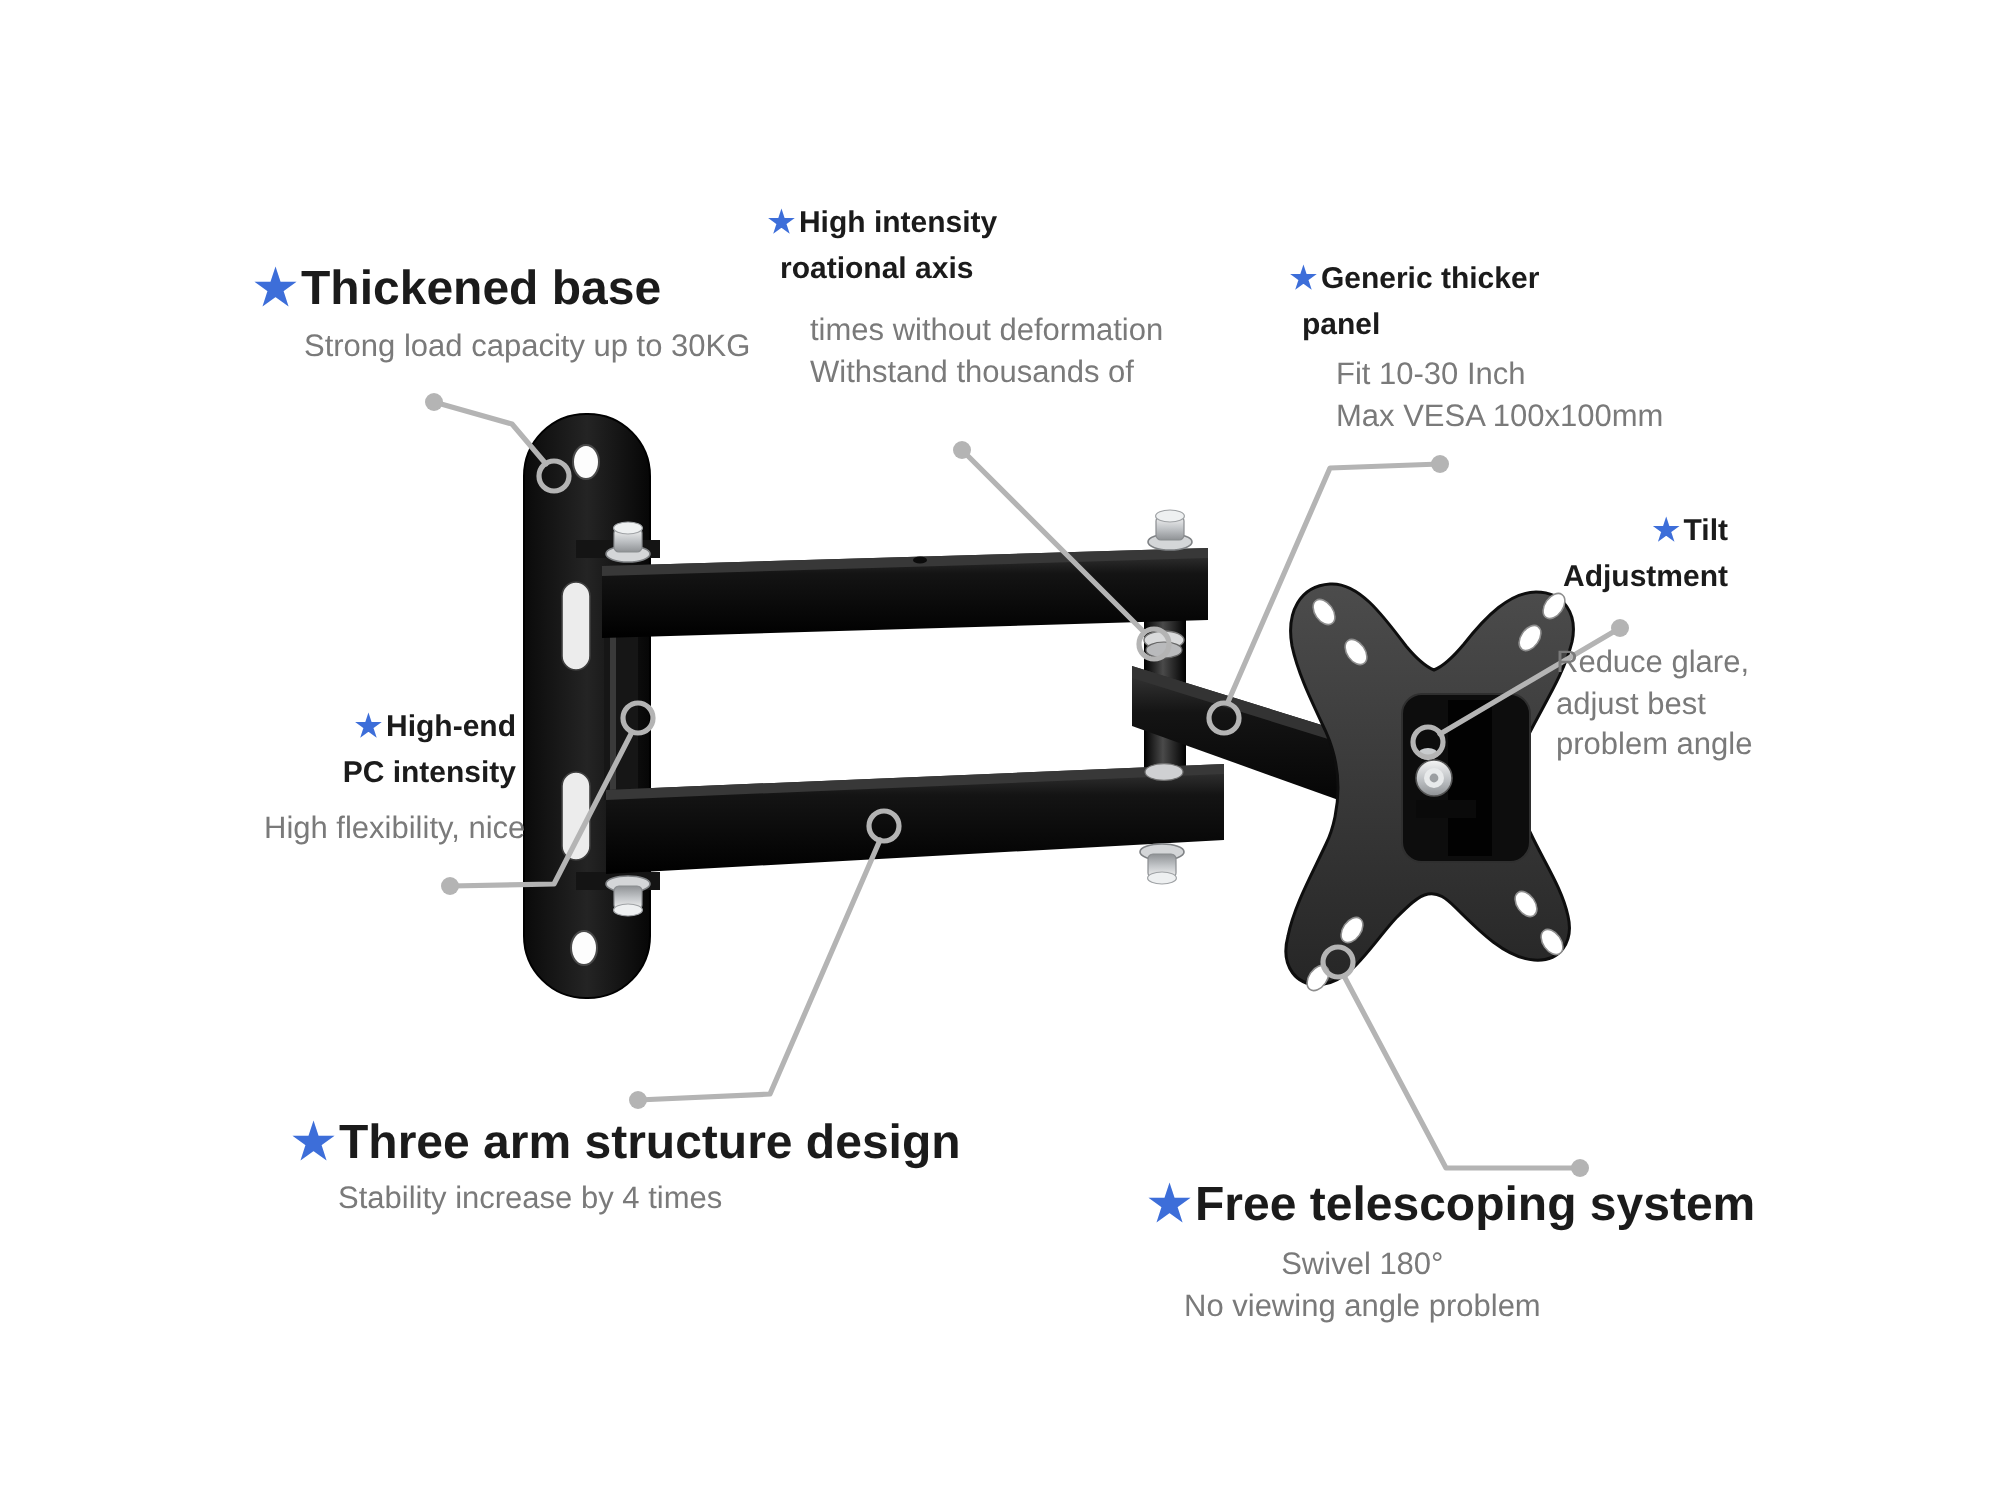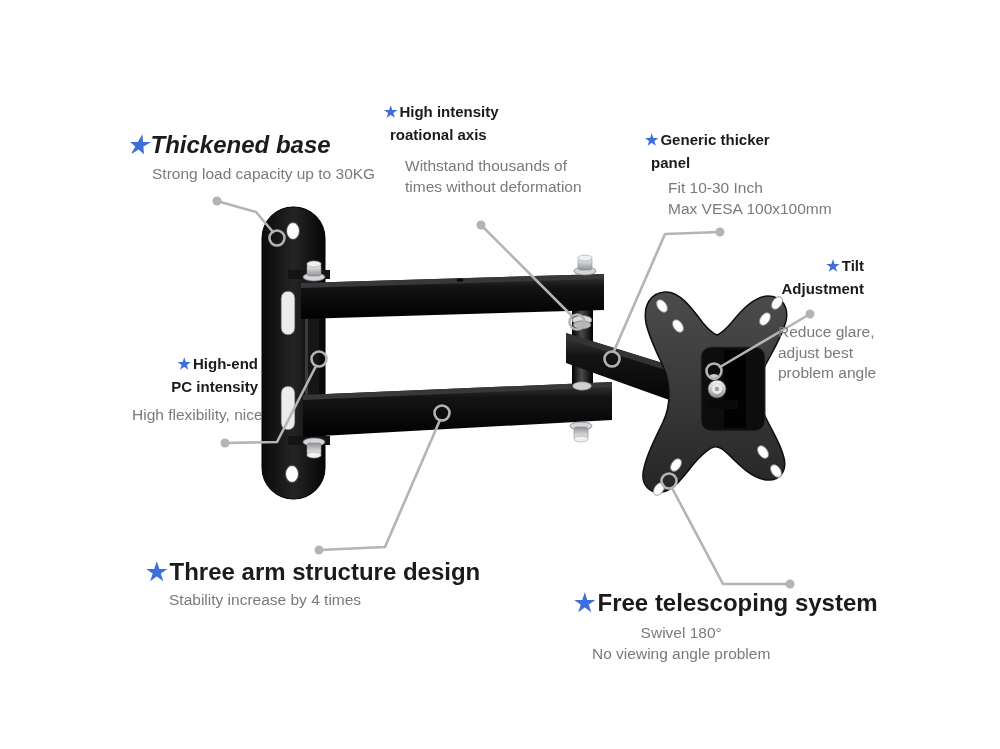--- a/index.html
+++ b/index.html
@@ -142,32 +142,32 @@
       <circle cx="217" cy="201" r="4.5"></circle>
         <circle cx="481" cy="225" r="4.5"></circle>
       <circle cx="720" cy="232" r="4.5"></circle>
         <circle cx="810" cy="314" r="4.5"></circle>
       <circle cx="225" cy="443" r="4.5"></circle>
         <circle cx="319" cy="550" r="4.5"></circle>
       <circle cx="790" cy="584" r="4.5"></circle>
     </g>
   </svg>
 
-  <div class="abs title" style="left:127px;top:132px;font-style:italic;">
+  <div class="abs title" style="left:127px;top:132px;">
     <span class="star">★</span><span>Thickened base</span>
   </div>
   <div class="abs sub" style="left:152px;top:164px;">Strong load capacity up to 30KG</div>
 
   <div class="abs title2" style="left:384px;top:100px;">
     <div><span class="star">★</span><span>High intensity</span></div>
     <div class="indent">roational axis</div>
   </div>
   <div class="abs sub" style="left:405px;top:156px;">
+    <div>times without deformation</div>
     <div>Withstand thousands of</div>
-    <div>times without deformation</div>
   </div>
 
   <div class="abs title2" style="left:645px;top:128px;">
     <div><span class="star">★</span><span>Generic thicker</span></div>
     <div class="indent">panel</div>
   </div>
   <div class="abs sub" style="left:668px;top:178px;">
     <div>Fit 10-30 Inch</div>
     <div>Max VESA 100x100mm</div>
   </div>

